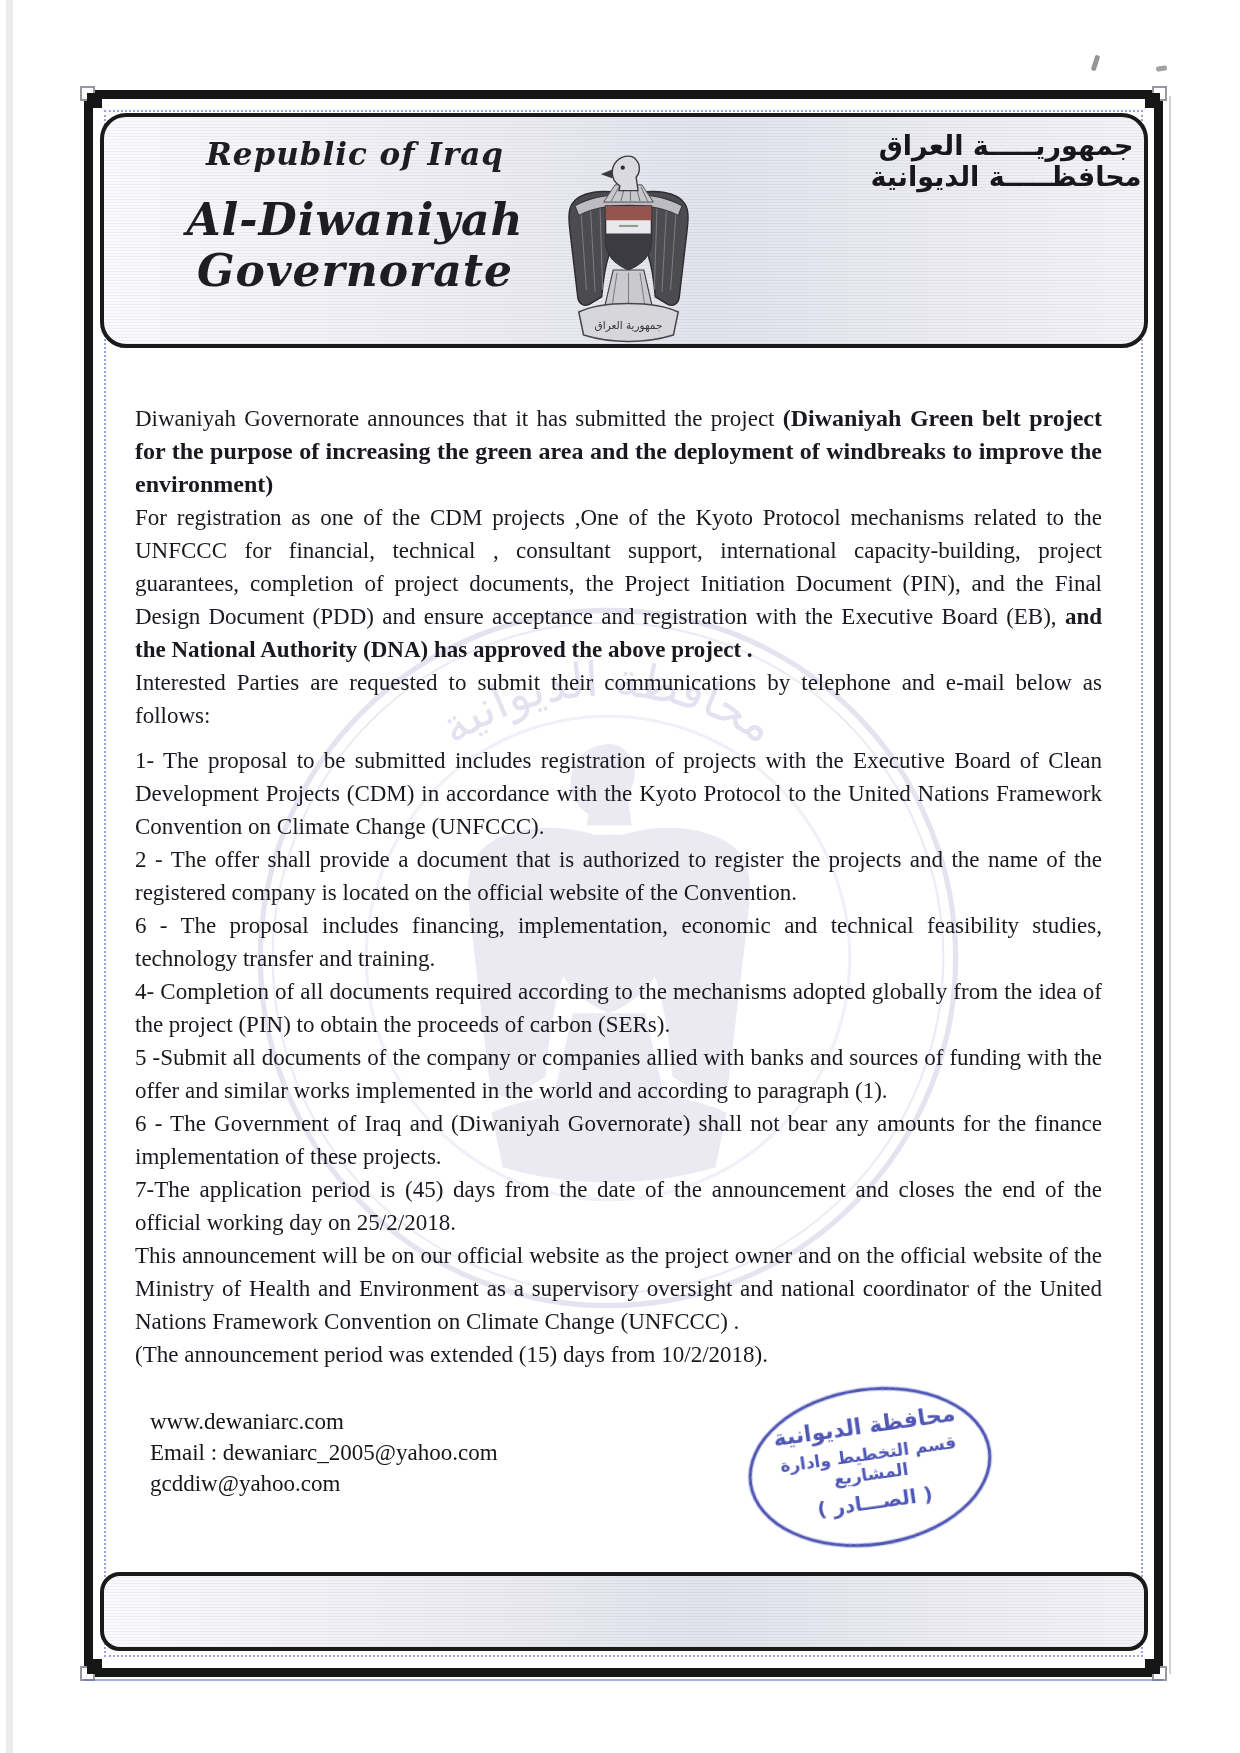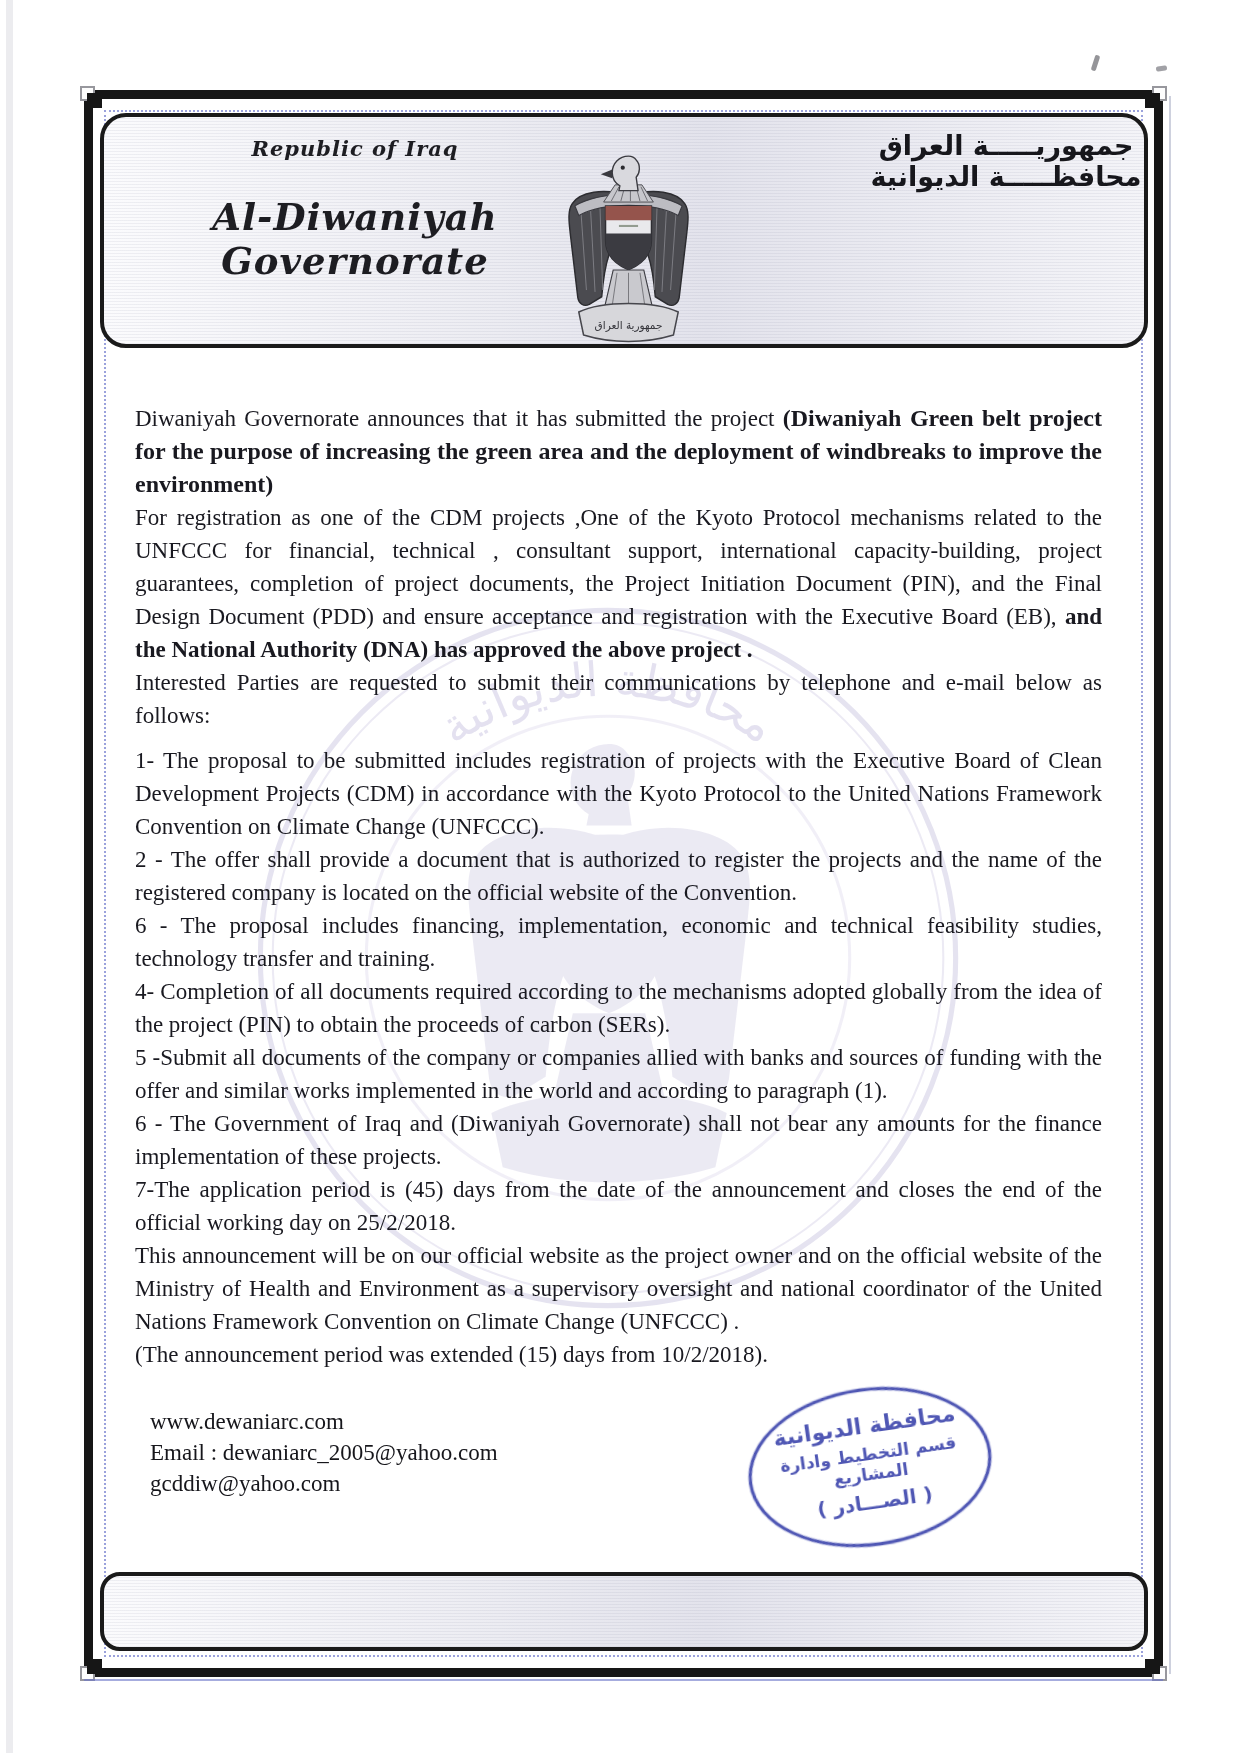--- a/index.html
+++ b/index.html
@@ -32,22 +32,22 @@
   
   .gbox{position:absolute;box-sizing:border-box;border:4px solid #1a1a1a;border-radius:26px;
         background:
           repeating-linear-gradient(0deg, rgba(120,124,150,0.10) 0 1px, rgba(255,255,255,0) 1px 3px),
           linear-gradient(90deg,#fbfbfd 0%,#ececf2 38%,#e3e3ec 58%,#f4f4f8 100%);}
   .header-box{left:100px;top:113px;width:1048px;height:235px;}
   .footer-box{left:100px;top:1572px;width:1048px;height:79px;border-radius:20px;}
 
   .title-en{position:absolute;left:140px;top:136px;width:430px;text-align:center;
             font-family:"DejaVu Serif",serif;font-style:italic;font-weight:700;color:#1d1d22;}
-  .title-en .l1{font-size:21px;letter-spacing:1px;}
-  .title-en .l2{font-size:37px;margin-top:34px;letter-spacing:1px;}
+  .title-en .l1{font-size:31px;letter-spacing:1px;}
+  .title-en .l2{font-size:44px;margin-top:22px;letter-spacing:1px;}
   .title-ar{position:absolute;left:856px;top:130px;width:300px;text-align:center;direction:rtl;
             font-family:"DejaVu Sans",sans-serif;font-weight:700;color:#17171c;}
   .title-ar .l1{font-size:27px;}
   .title-ar .l2{font-size:27px;}
 
   .emblem{position:absolute;left:552px;top:146px;width:153px;height:202px;}
 
   
   .watermark{position:absolute;left:248px;top:598px;width:720px;height:720px;z-index:1;pointer-events:none;}
 

